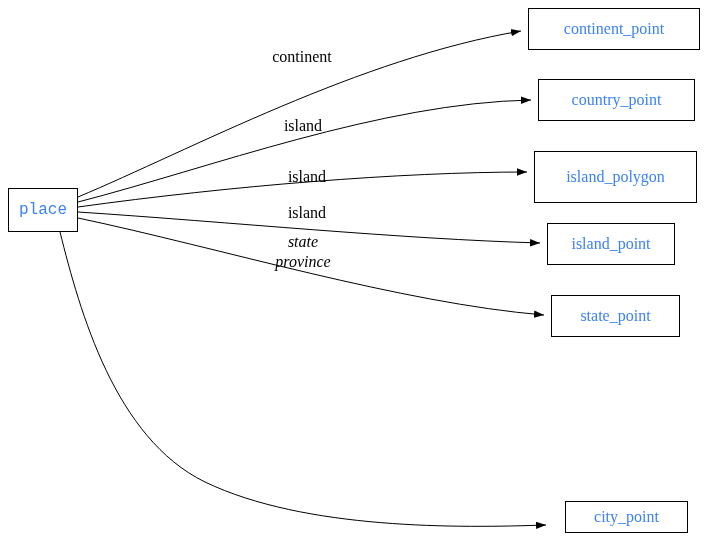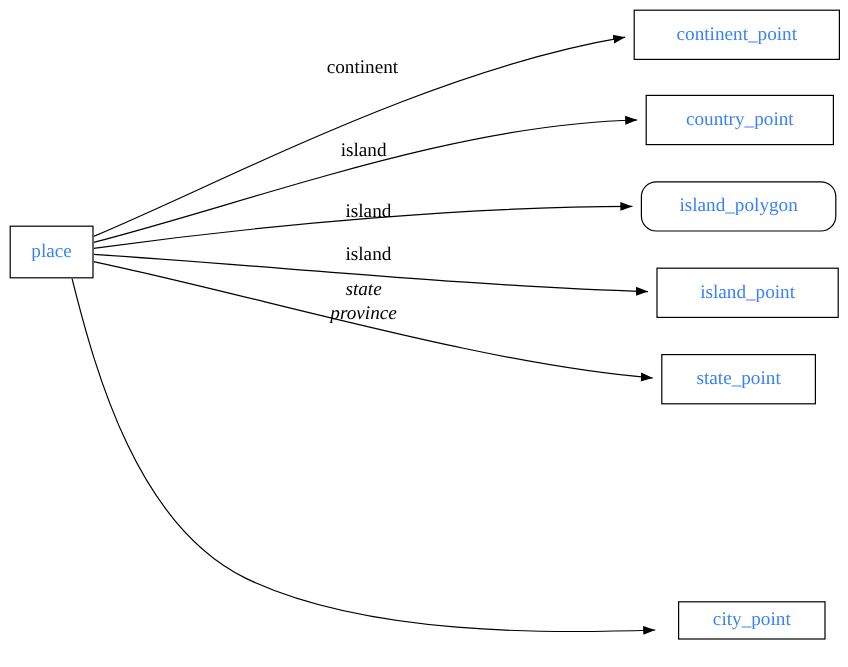--- a/index.html
+++ b/index.html
@@ -61,37 +61,37 @@
       </marker>
     </defs>
     <path d="M 78,197 C 190,150 360,58 521,31" marker-end="url(#arrowhead)"></path>
     <path d="M 78,202 C 210,168 380,103 531,100" marker-end="url(#arrowhead)"></path>
     <path d="M 78,207 C 230,186 400,172 527,172" marker-end="url(#arrowhead)"></path>
     <path d="M 78,212 C 230,222 400,239 540,243" marker-end="url(#arrowhead)"></path>
     <path d="M 78,218 C 220,248 400,303 544,315" marker-end="url(#arrowhead)"></path>
     <path d="M 60,232 C 80,312 115,438 205,482 C 305,530 460,528 546,525" marker-end="url(#arrowhead)"></path>
   </svg>
 
-  <div class="node" style="left:8px; top:188px; width:70px; height:44px;">
+  <div class="node" style="left:8px; top:188px; width:70px; height:44px;font-family:Liberation Mono, monospace;">
     <span>place</span>
   </div>
 
   <div class="node" style="left:528px; top:8px; width:172px; height:42px;">
     <span>continent_point</span>
   </div>
 
   <div class="node" style="left:538px; top:79px; width:157px; height:42px;font-family:Liberation Serif, serif;">
     <span>country_point</span>
   </div>
 
-  <div class="node" style="left:534px; top:151px; width:163px; height:42px;border-radius:13px;">
+  <div class="node" style="left:534px; top:151px; width:163px; height:52px;">
     <span>island_polygon</span>
   </div>
 
-  <div class="node" style="left:547px; top:223px; width:152px; height:42px;">
+  <div class="node" style="left:547px; top:223px; width:128px; height:42px;">
     <span>island_point</span>
   </div>
 
   <div class="node" style="left:551px; top:295px; width:129px; height:42px;align-items:center;">
     <span>state_point</span>
   </div>
 
   <div class="node" style="left:553px; top:501px; width:123px; height:32px;margin-left:12px;">
     <span>city_point</span>
   </div>

